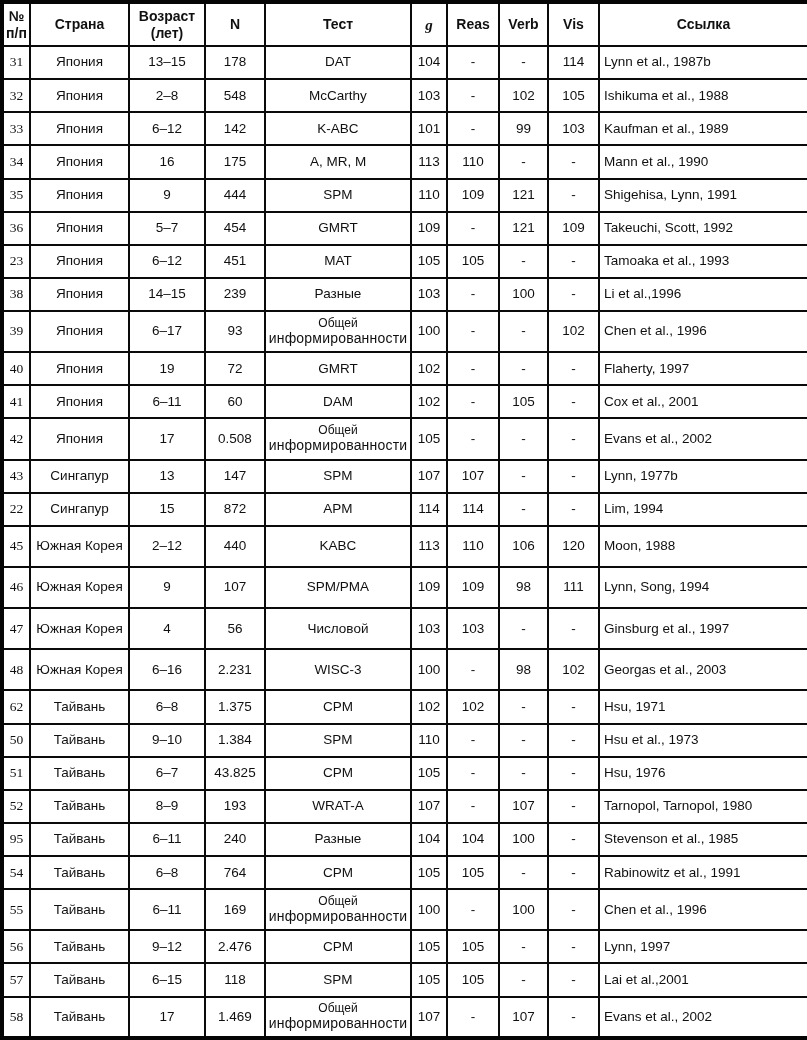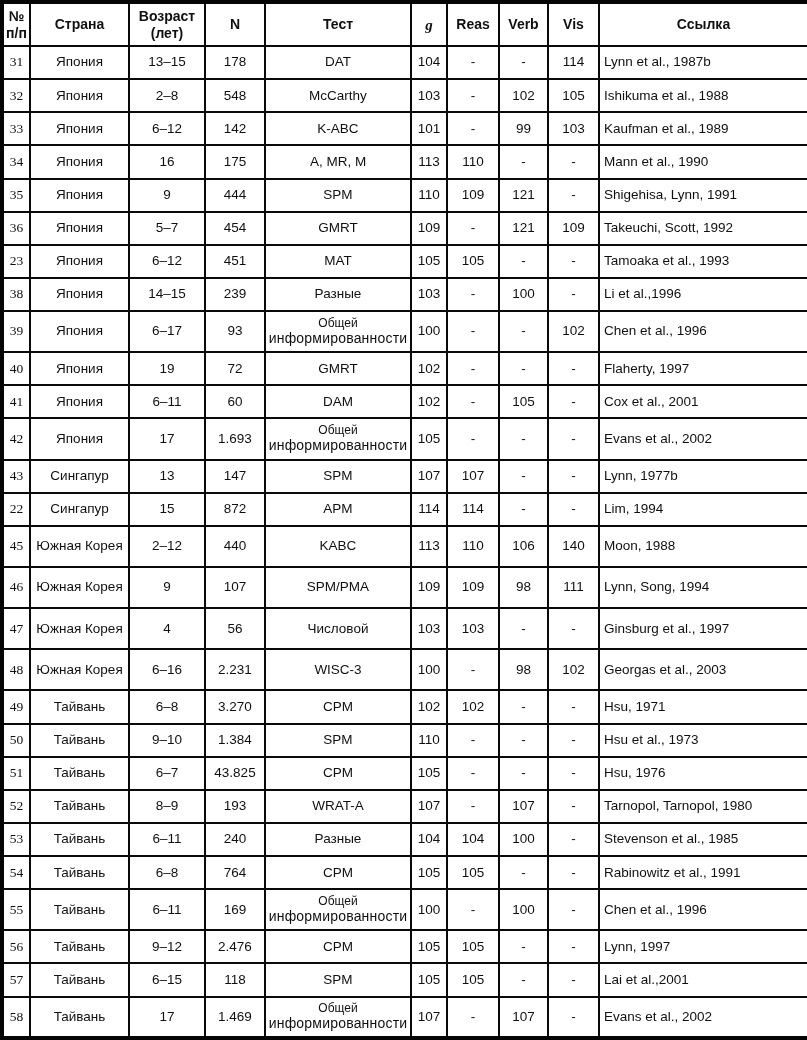--- a/index.html
+++ b/index.html
@@ -222,21 +222,21 @@
           <td class="cell-g">102</td>
           <td class="cell-reas">-</td>
           <td class="cell-verb">105</td>
           <td class="cell-vis">-</td>
           <td class="cell-ref">Cox et al., 2001</td>
         </tr>
         <tr class="tall">
           <td class="cell-num">42</td>
           <td class="cell-country">Япония</td>
           <td class="cell-age">17</td>
-          <td class="cell-n">1.693</td>
+          <td class="cell-n">0.508</td>
           <td class="cell-test">
             <span class="test-main">Общей</span>
             <span class="test-sub">информированности</span>
           </td>
           <td class="cell-g">105</td>
           <td class="cell-reas">-</td>
           <td class="cell-verb">-</td>
           <td class="cell-vis">-</td>
           <td class="cell-ref">Evans et al., 2002</td>
         </tr>
@@ -266,21 +266,21 @@
         </tr>
         <tr class="tall">
           <td class="cell-num">45</td>
           <td class="cell-country">Южная Корея</td>
           <td class="cell-age">2–12</td>
           <td class="cell-n">440</td>
           <td class="cell-test">KABC</td>
           <td class="cell-g">113</td>
           <td class="cell-reas">110</td>
           <td class="cell-verb">106</td>
-          <td class="cell-vis">140</td>
+          <td class="cell-vis">120</td>
           <td class="cell-ref">Moon, 1988</td>
         </tr>
         <tr class="tall">
           <td class="cell-num">46</td>
           <td class="cell-country">Южная Корея</td>
           <td class="cell-age">9</td>
           <td class="cell-n">107</td>
           <td class="cell-test">SPM/PMA</td>
           <td class="cell-g">109</td>
           <td class="cell-reas">109</td>
@@ -306,24 +306,24 @@
           <td class="cell-age">6–16</td>
           <td class="cell-n">2.231</td>
           <td class="cell-test">WISC-3</td>
           <td class="cell-g">100</td>
           <td class="cell-reas">-</td>
           <td class="cell-verb">98</td>
           <td class="cell-vis">102</td>
           <td class="cell-ref">Georgas et al., 2003</td>
         </tr>
         <tr>
-          <td class="cell-num">49</td>
+          <td class="cell-num">62</td>
           <td class="cell-country">Тайвань</td>
           <td class="cell-age">6–8</td>
-          <td class="cell-n">3.270</td>
+          <td class="cell-n">1.375</td>
           <td class="cell-test">CPM</td>
           <td class="cell-g">102</td>
           <td class="cell-reas">102</td>
           <td class="cell-verb">-</td>
           <td class="cell-vis">-</td>
           <td class="cell-ref">Hsu, 1971</td>
         </tr>
         <tr>
           <td class="cell-num">50</td>
           <td class="cell-country">Тайвань</td>
@@ -354,21 +354,21 @@
           <td class="cell-age">8–9</td>
           <td class="cell-n">193</td>
           <td class="cell-test">WRAT-A</td>
           <td class="cell-g">107</td>
           <td class="cell-reas">-</td>
           <td class="cell-verb">107</td>
           <td class="cell-vis">-</td>
           <td class="cell-ref">Tarnopol, Tarnopol, 1980</td>
         </tr>
         <tr>
-          <td class="cell-num">53</td>
+          <td class="cell-num">95</td>
           <td class="cell-country">Тайвань</td>
           <td class="cell-age">6–11</td>
           <td class="cell-n">240</td>
           <td class="cell-test">Разные</td>
           <td class="cell-g">104</td>
           <td class="cell-reas">104</td>
           <td class="cell-verb">100</td>
           <td class="cell-vis">-</td>
           <td class="cell-ref">Stevenson et al., 1985</td>
         </tr>

